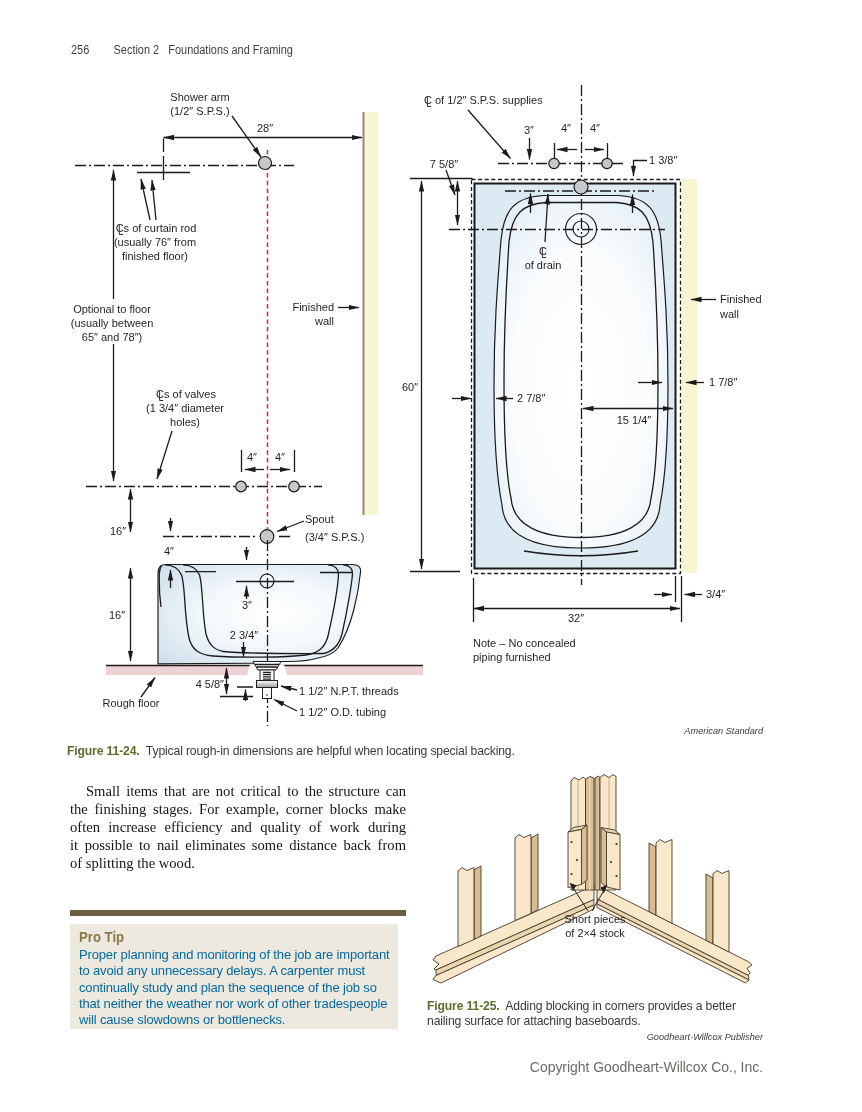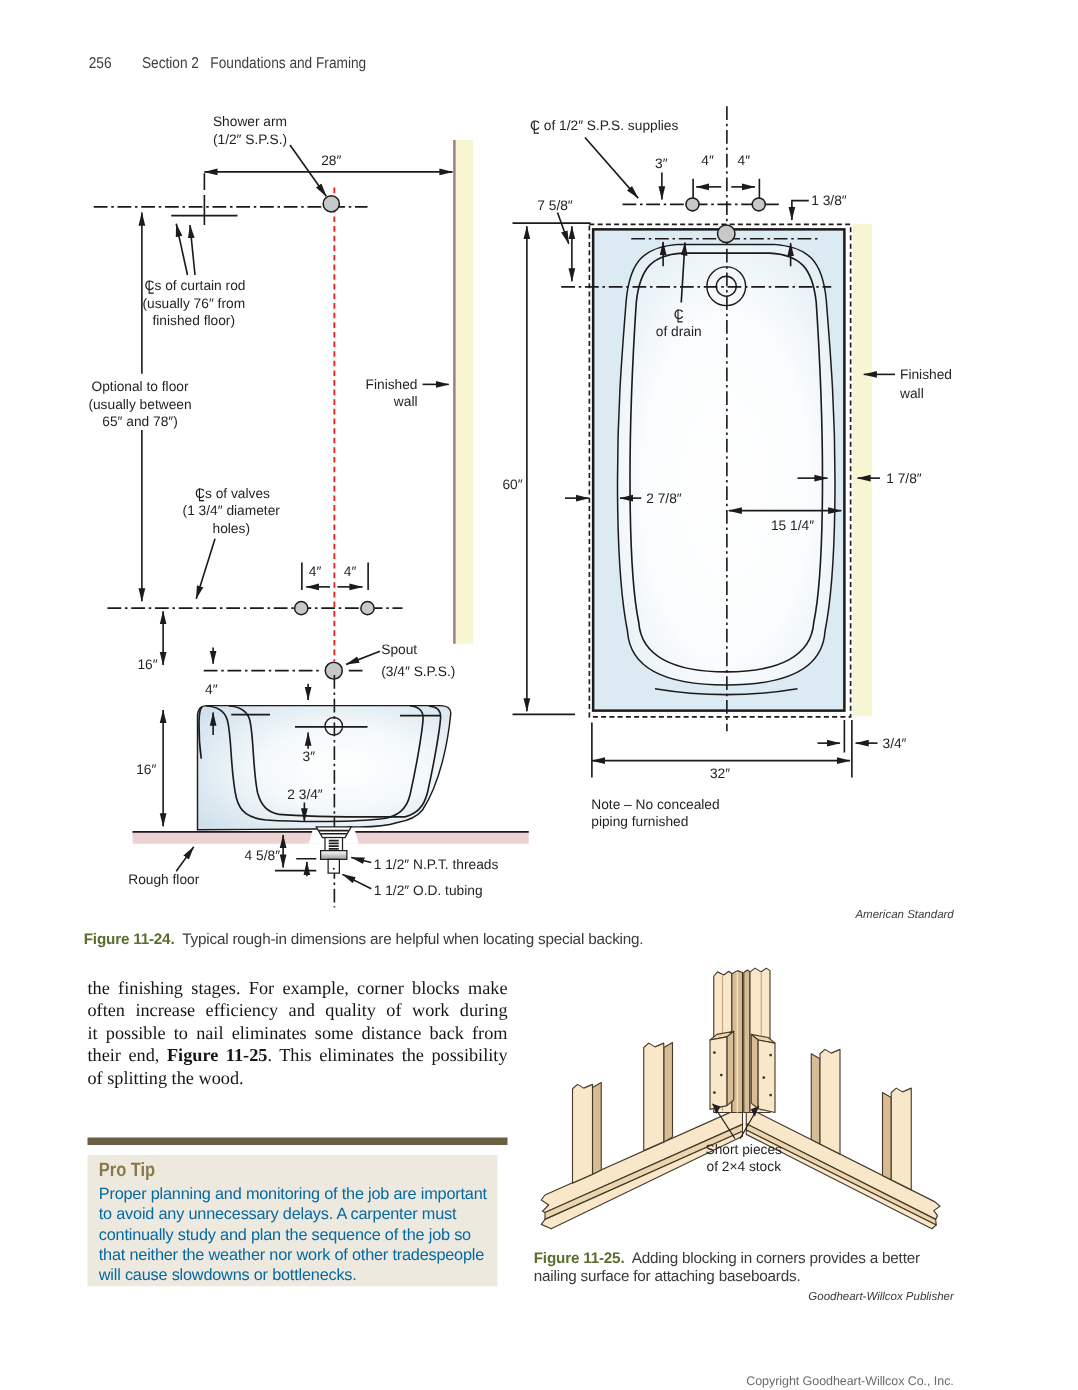--- a/index.html
+++ b/index.html
@@ -10,21 +10,21 @@
 .cap{font-size:12.2px;color:#3a3a3a;letter-spacing:-.15px;}
 .cap .fig{color:#5b6e2e;font-weight:bold;}
 .credit{font-style:italic;font-size:9.2px;color:#3a3a3a;}
 #para{left:70px;top:782px;width:336px;font-family:"Liberation Serif",serif;
       font-size:14.6px;line-height:18.1px;color:#191512;}
 #para .j{text-align:justify;text-align-last:justify;white-space:normal;}
 #protip-bar{left:70px;top:910px;width:336px;height:5.5px;background:#6a5f43;}
 #protip{left:70px;top:924px;width:328px;height:105px;background:#eee9df;}
 #protip h3{margin:4px 0 0 9px;font-size:15.5px;color:#8a7847;letter-spacing:0;transform:scaleX(.85);transform-origin:0 50%;}
 #protip .bd{margin:1px 8px 0 9px;font-size:13px;line-height:16.3px;color:#0369a1;letter-spacing:-.15px;}
-#copyright{right:99px;top:1058.5px;font-size:10px;color:#6e6a66;letter-spacing:-.05px;margin-top:41px;}
+#copyright{right:99px;top:1058.5px;font-size:14px;color:#6e6a66;letter-spacing:-.05px;}
 svg text{font-family:"Liberation Sans",sans-serif;}
 </style>
 </head>
 <body>
 <div class="abs" id="hdr">256&nbsp;&nbsp;&nbsp;&nbsp;&nbsp;&nbsp;&nbsp;&nbsp;Section 2&nbsp;&nbsp;&nbsp;Foundations and Framing</div>
 
 <svg id="fig24" class="abs" style="left:0;top:0" width="862" height="1112" viewBox="0 0 862 1112">
 <defs>
 <marker id="ar" markerWidth="12" markerHeight="7" refX="10.5" refY="3.5" orient="auto-start-reverse" markerUnits="userSpaceOnUse">
   <path d="M0,0.8 L11,3.5 L0,6.2 z" fill="#1d1a1b"></path>
@@ -239,24 +239,24 @@
 <line class="ln" x1="473.5" y1="608.5" x2="680" y2="608.5" marker-start="url(#ar)" marker-end="url(#ar)"></line>
 <text class="t" x="576" y="622" text-anchor="middle">32″</text>
 <text class="t" x="473" y="647">Note – No concealed</text>
 <text class="t" x="473" y="661">piping furnished</text>
 </svg>
 
 <div class="abs credit" style="right:99px;top:726px;">American Standard</div>
 <div class="abs cap" style="left:67px;top:744px;"><span class="fig">Figure 11-24.</span>&nbsp; Typical rough-in dimensions are helpful when locating special backing.</div>
 
 <div class="abs" id="para">
+  <div class="j"><span style="display:inline-block;width:16px;"></span>Small items that are not critical to the structure can</div>
   <div class="j">the finishing stages. For example, corner blocks make</div>
   <div class="j">often increase efficiency and quality of work during</div>
   <div class="j">it possible to nail eliminates some distance back from</div>
-  <div class="j">their end, <b>Figure 11-25</b>. This eliminates the possibility</div>
   <div>of splitting the wood.</div>
 </div>
 
 <div class="abs" id="protip-bar"></div>
 <div class="abs" id="protip">
   <h3>Pro Tip</h3>
   <div class="bd">Proper planning and monitoring of the job are important<br>
 to avoid any unnecessary delays. A carpenter must<br>
 continually study and plan the sequence of the job so<br>
 that neither the weather nor work of other tradespeople<br>

